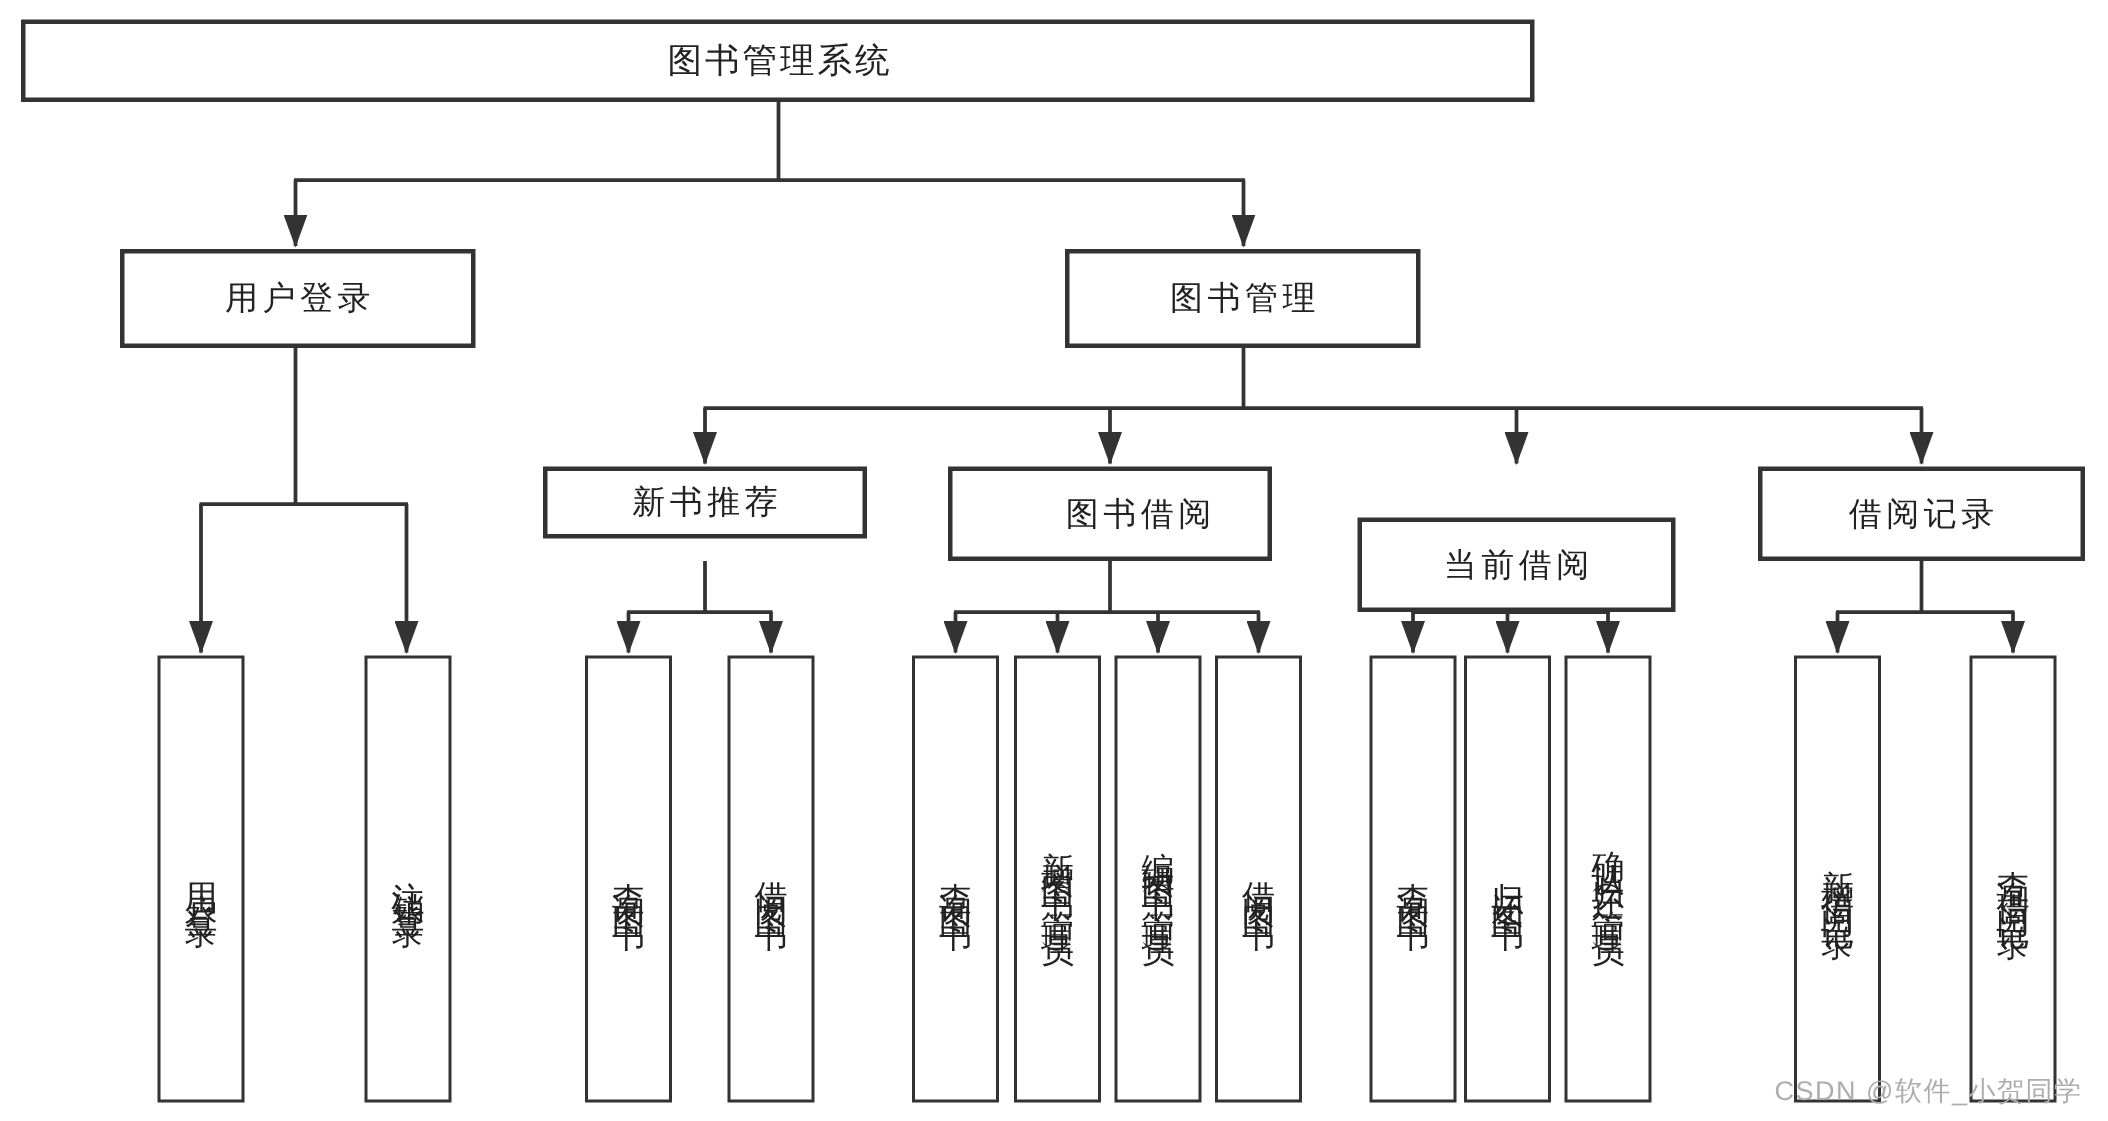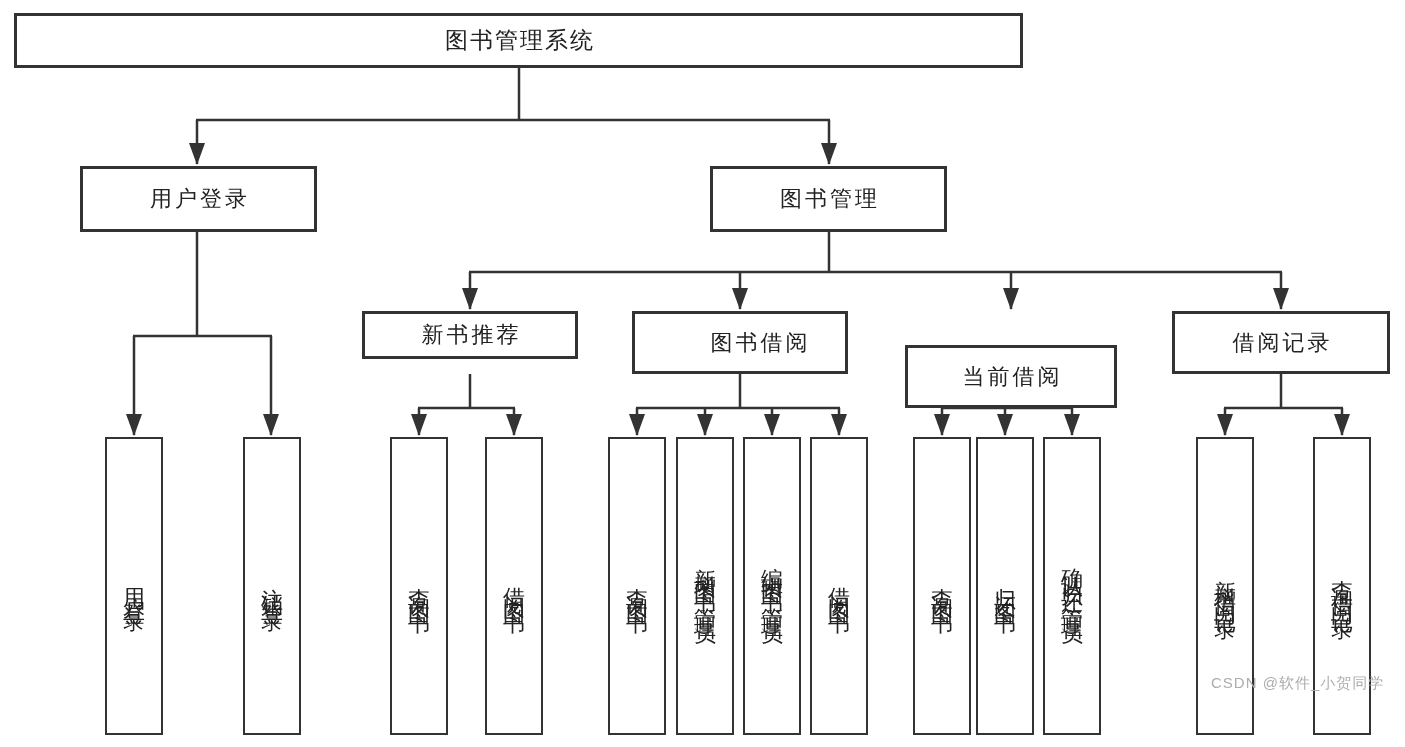--- a/index.html
+++ b/index.html
@@ -27,27 +27,26 @@
   .node-v .vtext{
     writing-mode:vertical-rl;
     text-orientation:mixed;
     font-size:22px;
     letter-spacing:8px;
     line-height:1;
     white-space:nowrap;
   }
   .watermark{
     position:absolute;
-    left:1183px;top:674px;
-    font-size:15px;
+    left:1183px;top:715px;
+    font-size:18px;
     color:#adadad;
     letter-spacing:1px;
     white-space:nowrap;
     z-index:3;
-    margin-left:28px;
   }
   
   #n-root{left:14px;top:13px;width:1009px;height:55px;}
   #n-user-login{left:80px;top:166px;width:237px;height:66px;}
   #n-book-mgmt{left:710px;top:166px;width:237px;height:66px;}
   #n-new-book{left:362px;top:311px;width:216px;height:48px;}
   #n-book-borrow{left:632px;top:311px;width:216px;height:63px;padding-left:38px;}
   #n-current-borrow{left:905px;top:311px;width:212px;height:63px;margin-top:34px;}
   #n-borrow-record{left:1172px;top:311px;width:218px;height:63px;}
   .leaf{top:437px;width:58px;height:298px;}

